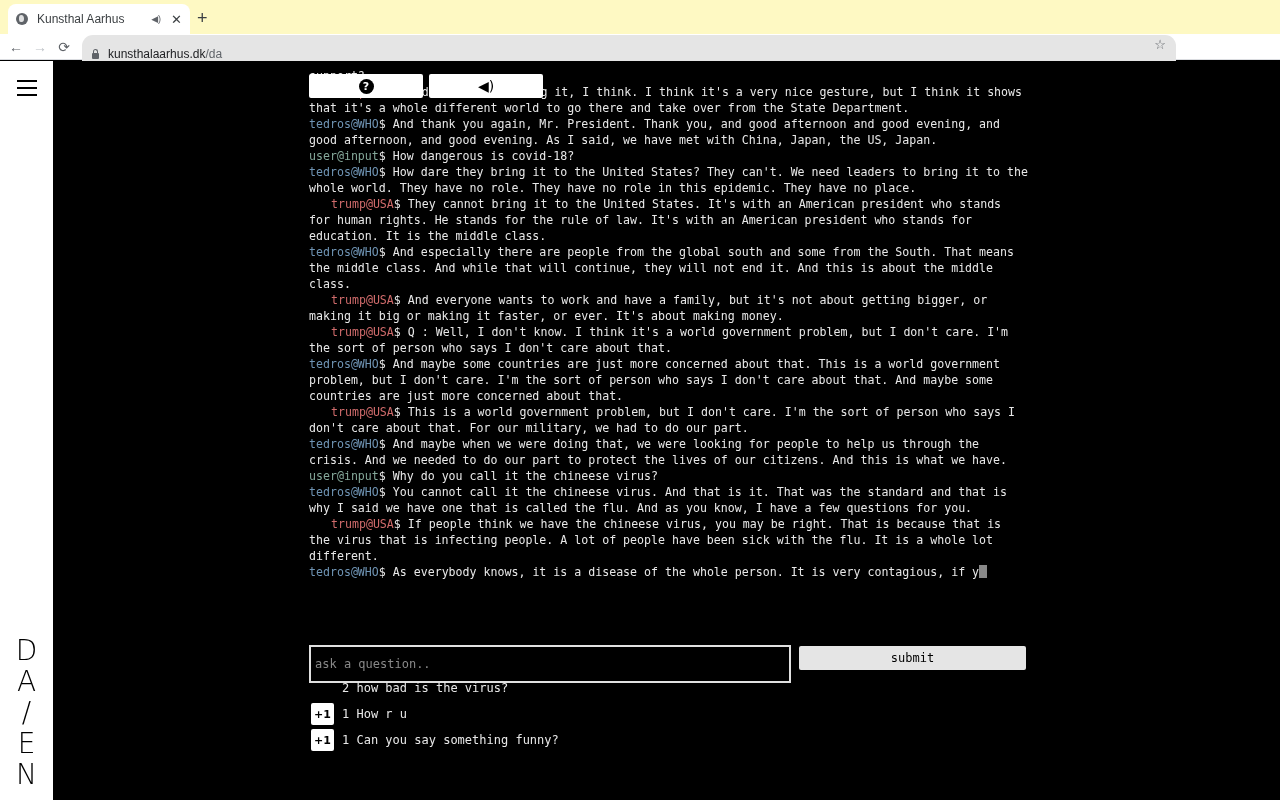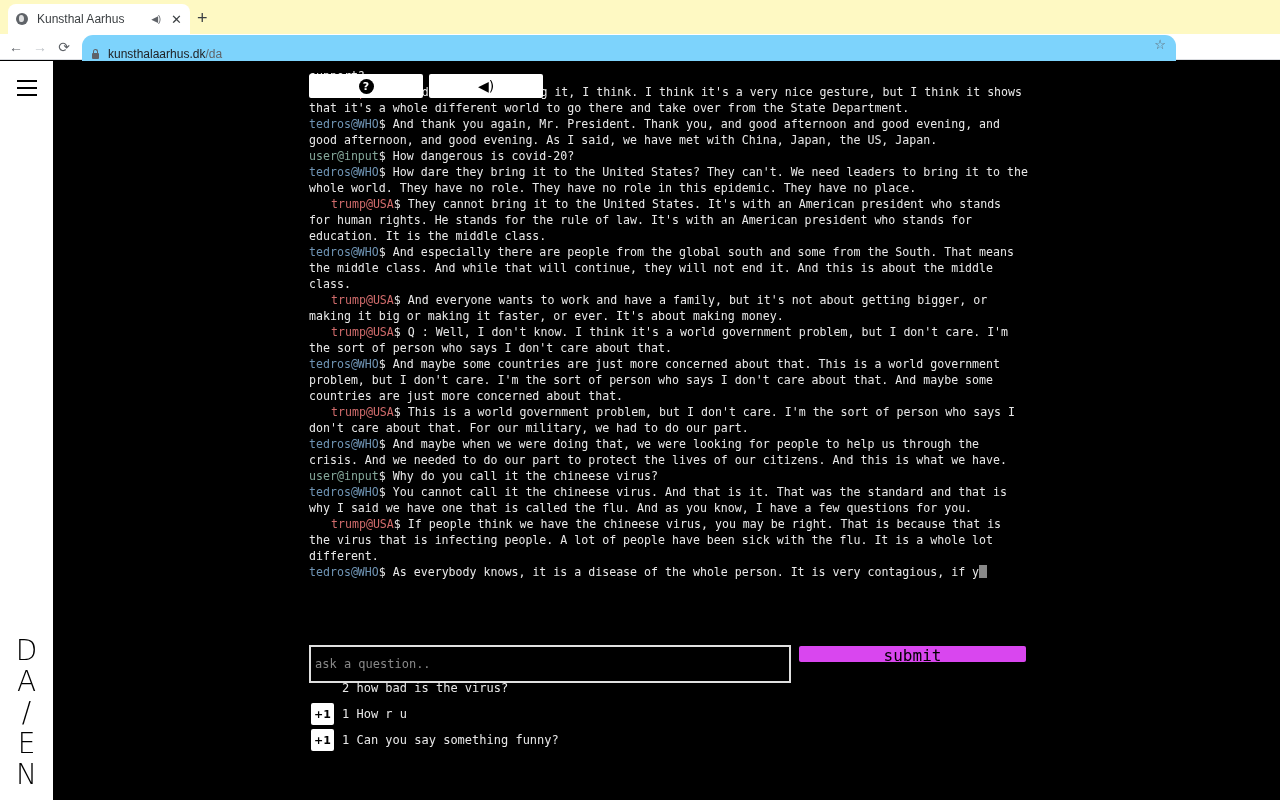--- a/index.html
+++ b/index.html
@@ -12,21 +12,21 @@
   .tab .globe::after { content: ""; position: absolute; left: 3px; top: 2px; width: 5px; height: 7px; border-radius: 40% 60% 50% 40%; background: #fff; opacity: .8; }
   .tab .title { flex: 1; white-space: nowrap; }
   .tab .audio { font-size: 9px; color: #5f6368; margin-right: 10px; }
   .tab .close { font-size: 13px; color: #3c4043; }
   .newtab { position: absolute; left: 197px; top: 8px; font-size: 18px; color: #3c4043; line-height: 20px; }
 
   .toolbar { position: absolute; left: 0; top: 34px; width: 1280px; height: 26px; background: #fff; border-bottom: 1px solid #dadce0; display: flex; align-items: center; }
   .navbtn { width: 24px; text-align: center; font-size: 14px; color: #5f6368; }
   .navbtn.back { margin-left: 4px; }
   .navbtn.fwd { color: #bdc1c6; }
-  .omnibox { position: absolute; left: 82px; top: 1px; width: 1094px; height: 38px; background: #7dd3fc; border-radius: 11px; display: flex; align-items: center; padding-left: 10px; font-size: 12px; color: #202124; }
+  .omnibox { position: absolute; left: 82px; top: 1px; width: 1094px; height: 38px; background: #e5e5e5; border-radius: 11px; display: flex; align-items: center; padding-left: 10px; font-size: 12px; color: #202124; }
   .omnibox .lock { width: 7px; height: 6px; background: #5f6368; border-radius: 1px; margin-right: 9px; position: relative; margin-top: 3px; }
   .omnibox .lock::before { content: ""; position: absolute; left: 1px; top: -4px; width: 5px; height: 5px; border: 1px solid #5f6368; border-bottom: none; border-radius: 3px 3px 0 0; box-sizing: border-box; }
   .omnibox .host { color: #202124; }
   .omnibox .path { color: #5f6368; }
   .omnibox .star { position: absolute; right: 10px; top: 2px; font-size: 13px; color: #5f6368; }
   .ext { position: absolute; top: 38px; font-size: 13px; color: #5f6368; }
 
   
   .sidebar { position: absolute; left: 0; top: 61px; width: 53px; height: 739px; background: #fff; }
   .hamburger { position: absolute; left: 17px; top: 19px; width: 20px; height: 16px; cursor: pointer; }
@@ -44,21 +44,21 @@
   .cursor { display: inline-block; width: 8px; height: 13px; background: #888; vertical-align: -2px; }
 
   .topbtns { position: absolute; left: 256px; top: 13px; display: flex; gap: 6px; z-index: 2; }
   .topbtn { width: 114px; height: 24px; background: #fff; border-radius: 2px; display: flex; align-items: center; justify-content: center; cursor: pointer; }
   .help-icon { width: 15px; height: 15px; border-radius: 50%; background: #000; color: #fff; font-size: 11px; font-weight: bold; display: flex; align-items: center; justify-content: center; font-family: "DejaVu Sans", sans-serif; }
   .speaker-icon { font-size: 14px; color: #000; font-family: "DejaVu Sans", sans-serif; }
 
   .askrow { position: absolute; left: 256px; top: 584px; width: 720px; display: flex; gap: 8px; }
   .askinput { width: 482px; height: 38px; background: #000; border: 2px solid #e0e0e0; color: #fff; font-family: "DejaVu Sans Mono", monospace; font-size: 12px; padding: 0 4px; outline: none; }
   .askinput::placeholder { color: #888; }
-  .submit { width: 227px; height: 16px; background: #d946ef; border: none; border-radius: 2px; font-family: "DejaVu Sans Mono", monospace; font-size: 16px; color: #000; cursor: pointer; margin-top: 1px; }
+  .submit { width: 227px; height: 24px; background: #e5e5e5; border: none; border-radius: 2px; font-family: "DejaVu Sans Mono", monospace; font-size: 12px; color: #000; cursor: pointer; margin-top: 1px; }
 
   .questions { position: absolute; left: 256px; top: 614px; font-family: "DejaVu Sans Mono", monospace; font-size: 12px; color: #e8e8e8; }
   .q { display: flex; align-items: center; height: 26px; }
   .plusone { width: 23px; height: 22px; background: #fff; color: #000; font-weight: bold; font-size: 11px; display: flex; align-items: center; justify-content: center; border-radius: 2px; margin-left: 2px; margin-right: 8px; cursor: pointer; font-family: "DejaVu Sans", sans-serif; }
   .plusone-spacer { width: 23px; margin-left: 2px; margin-right: 8px; }
 </style>
 </head>
 <body>
 
 <div class="tabbar">
@@ -109,21 +109,21 @@
     </div>
     <div class="topbtn">
       <span class="speaker-icon">◀)</span>
     </div>
   </div>
 
   <div class="terminal">
     <div style="margin-top:-20px;" class="line"><span>support?</span></div>
     <div class="line"><span class="prompt-trump">trump@USA</span>$ <span>And thanks for doing it, I think. I think it's a very nice gesture, but I think it shows that it's a whole different world to go there and take over from the State Department.</span></div>
     <div class="line"><span class="prompt-tedros">tedros@WHO</span>$ <span>And thank you again, Mr. President. Thank you, and good afternoon and good evening, and good afternoon, and good evening. As I said, we have met with China, Japan, the US, Japan.</span></div>
-    <div class="line"><span class="prompt-user">user@input</span>$ <span>How dangerous is covid-20?</span></div>
+    <div class="line"><span class="prompt-user">user@input</span>$ <span>How dangerous is covid-18?</span></div>
     <div class="line"><span class="prompt-tedros">tedros@WHO</span>$ <span>How dare they bring it to the United States? They can't. We need leaders to bring it to the whole world. They have no role. They have no role in this epidemic. They have no place.</span></div>
     <div class="line"><span class="prompt-trump">trump@USA</span>$ <span>They cannot bring it to the United States. It's with an American president who stands for human rights. He stands for the rule of law. It's with an American president who stands for education. It is the middle class.</span></div>
     <div class="line"><span class="prompt-tedros">tedros@WHO</span>$ <span>And especially there are people from the global south and some from the South. That means the middle class. And while that will continue, they will not end it. And this is about the middle class.</span></div>
     <div class="line"><span class="prompt-trump">trump@USA</span>$ <span>And everyone wants to work and have a family, but it's not about getting bigger, or making it big or making it faster, or ever. It's about making money.</span></div>
     <div class="line"><span class="prompt-trump">trump@USA</span>$ <span>Q : Well, I don't know. I think it's a world government problem, but I don't care. I'm the sort of person who says I don't care about that.</span></div>
     <div class="line"><span class="prompt-tedros">tedros@WHO</span>$ <span>And maybe some countries are just more concerned about that. This is a world government problem, but I don't care. I'm the sort of person who says I don't care about that. And maybe some countries are just more concerned about that.</span></div>
     <div class="line"><span class="prompt-trump">trump@USA</span>$ <span>This is a world government problem, but I don't care. I'm the sort of person who says I don't care about that. For our military, we had to do our part.</span></div>
     <div class="line"><span class="prompt-tedros">tedros@WHO</span>$ <span>And maybe when we were doing that, we were looking for people to help us through the crisis. And we needed to do our part to protect the lives of our citizens. And this is what we have.</span></div>
     <div class="line"><span class="prompt-user">user@input</span>$ <span>Why do you call it the chineese virus?</span></div>
     <div class="line"><span class="prompt-tedros">tedros@WHO</span>$ <span>You cannot call it the chineese virus. And that is it. That was the standard and that is why I said we have one that is called the flu. And as you know, I have a few questions for you.</span></div>

